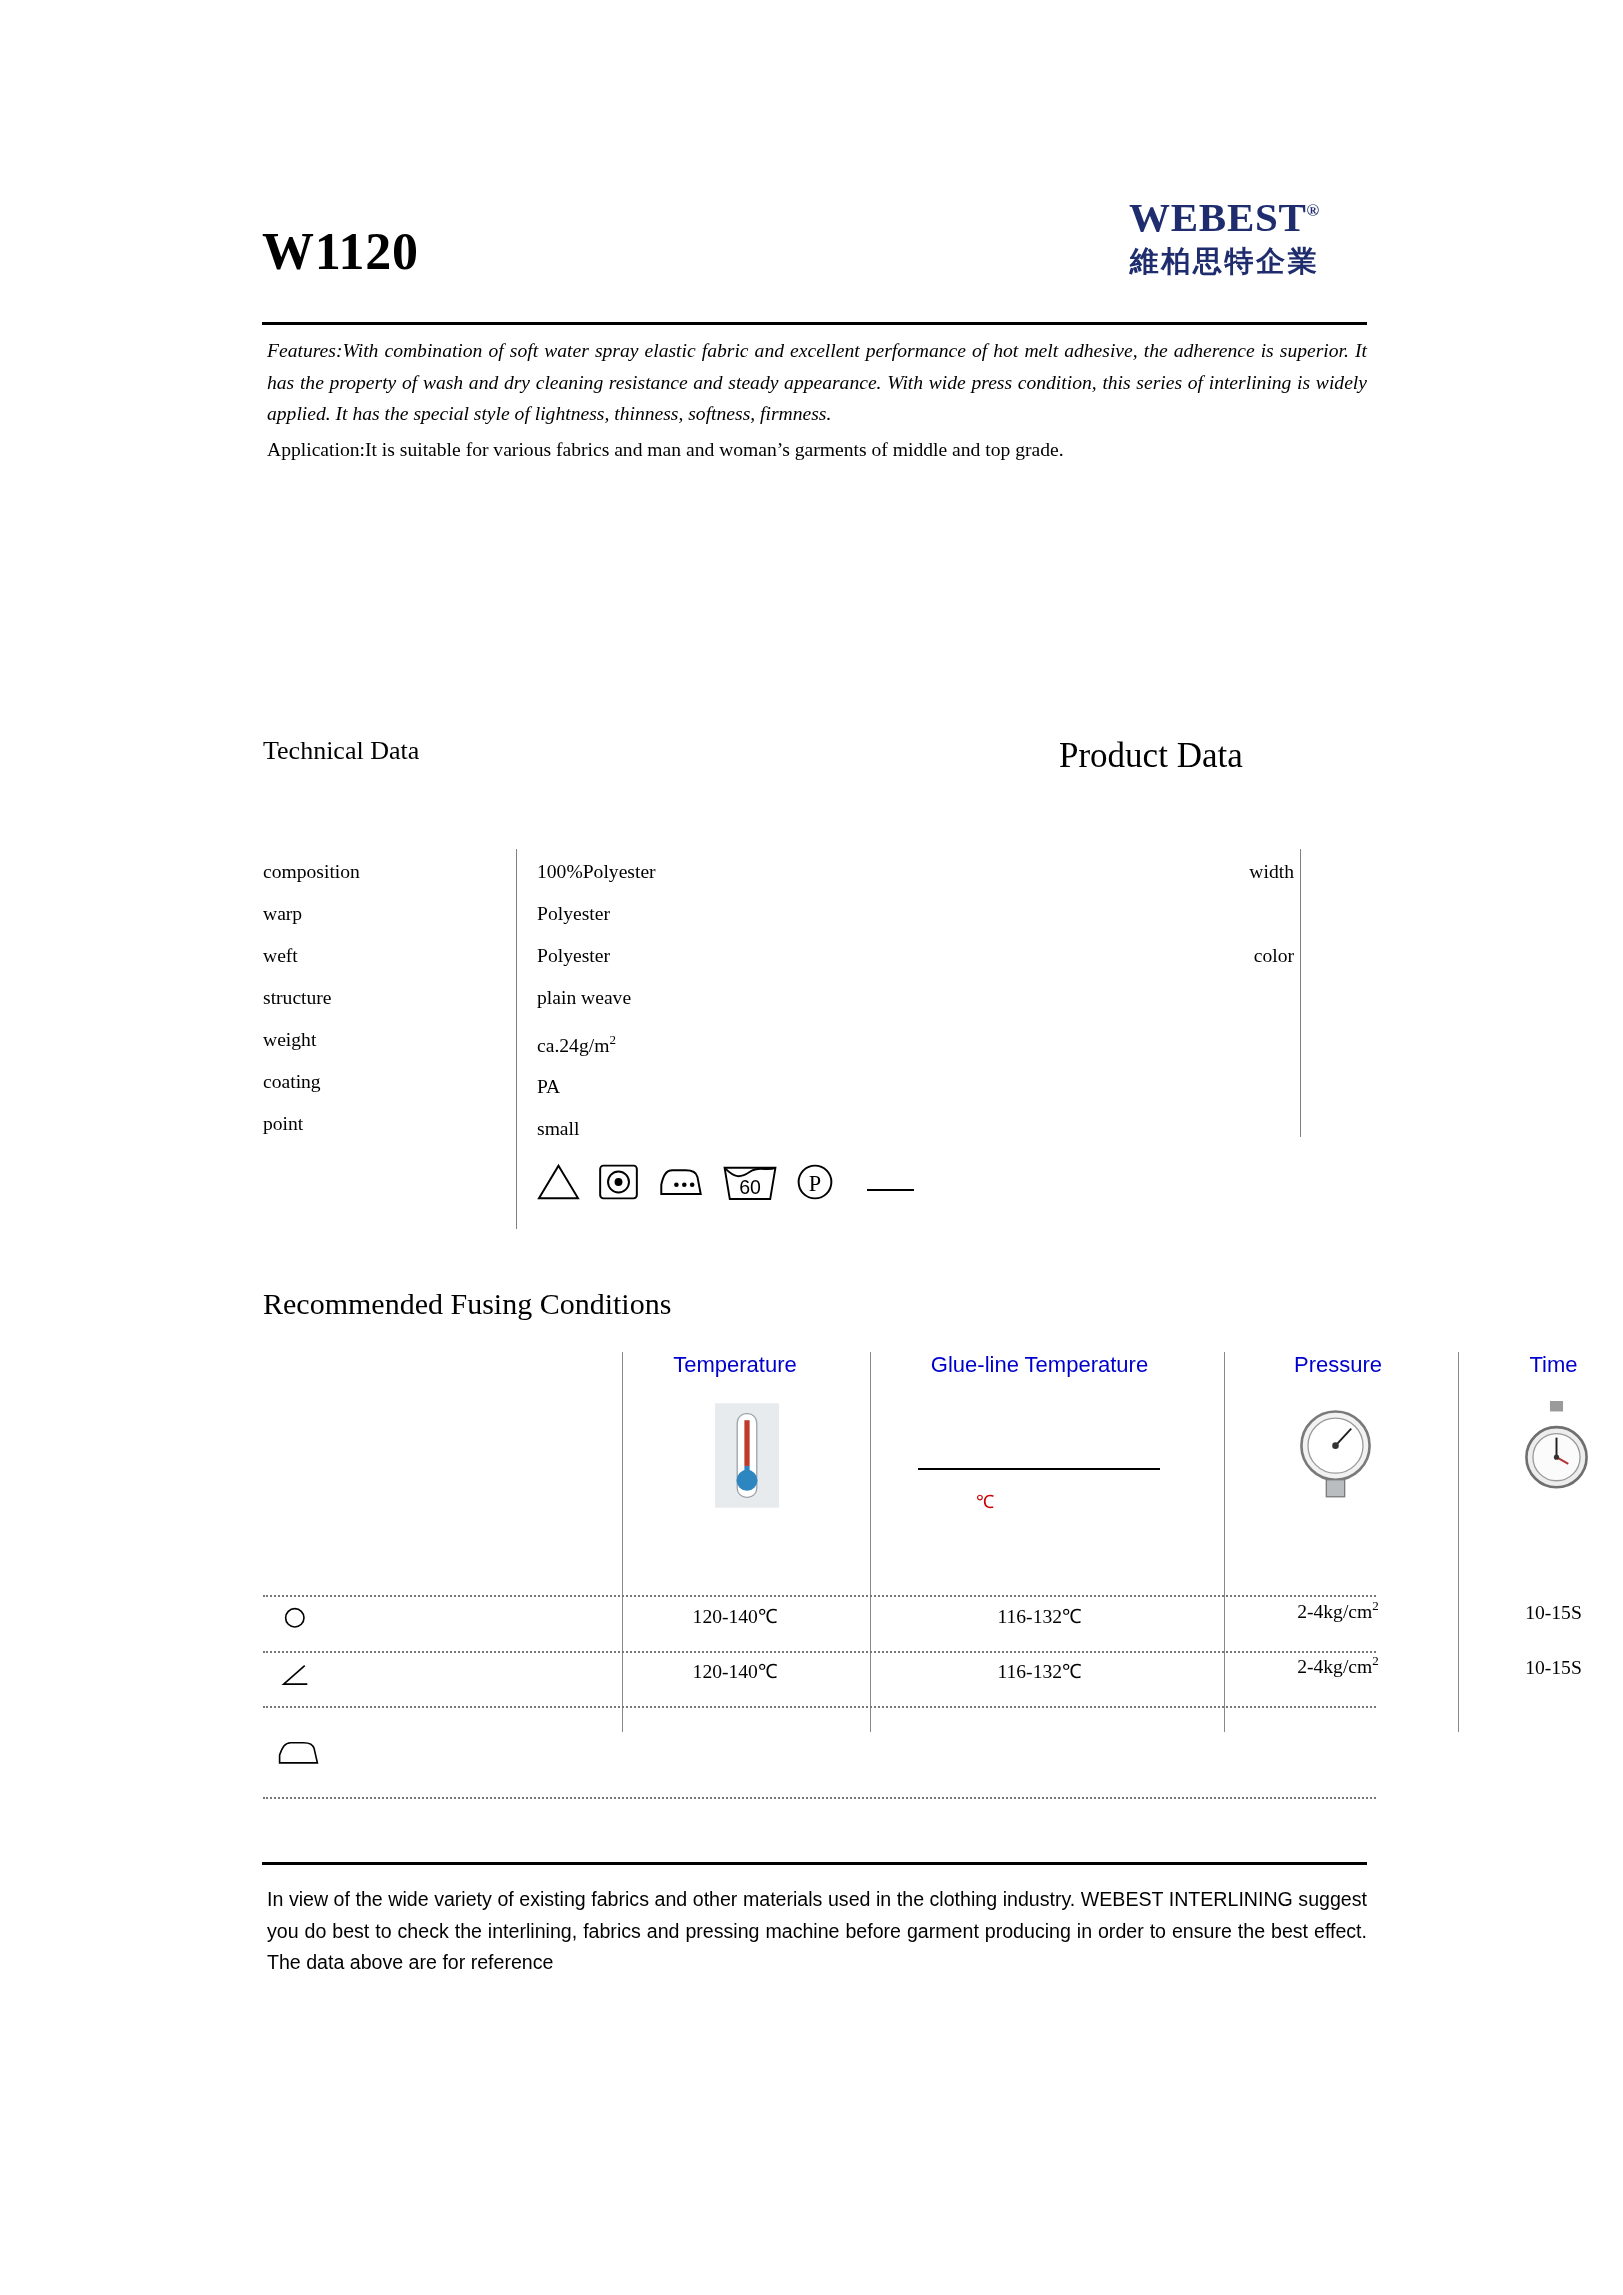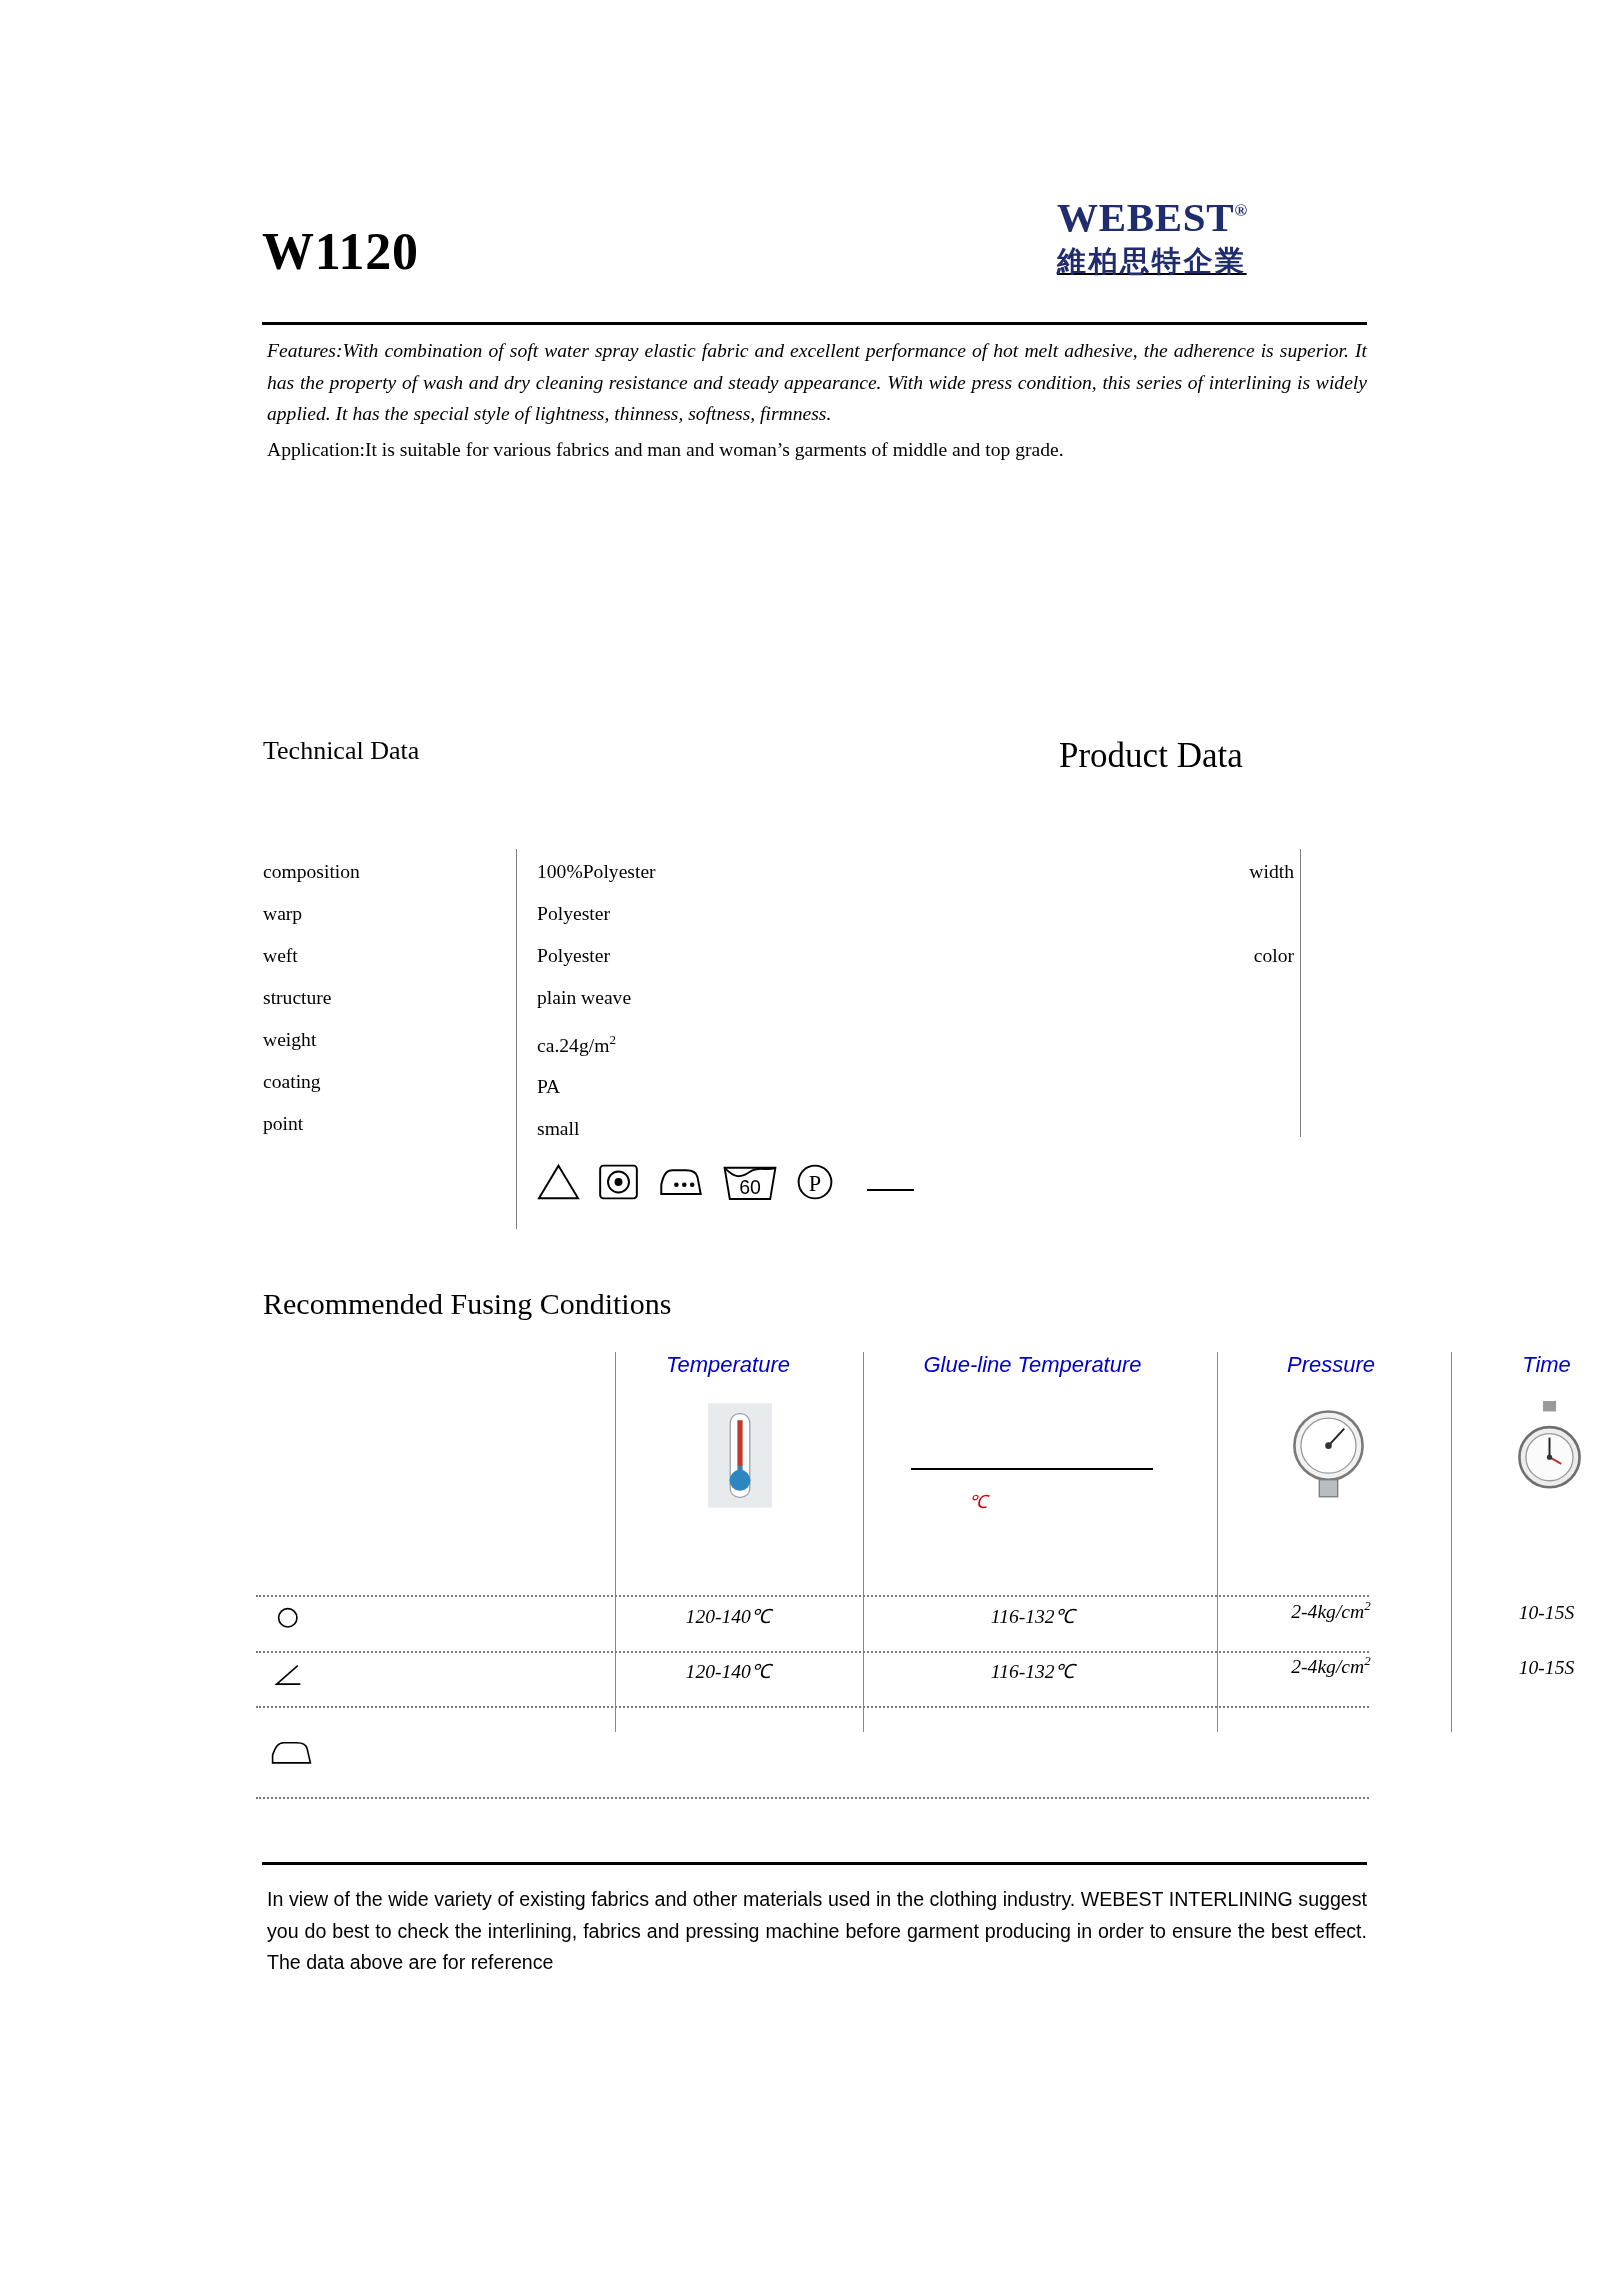--- a/index.html
+++ b/index.html
@@ -35,24 +35,24 @@
     left: 0;
     top: 18.3px;
     font-size: 52px;
     font-weight: bold;
     font-family: "Liberation Serif", serif;
     letter-spacing: 0.7px;
     margin-top: 8px;
   }
   .brand-block {
     position: absolute;
-    right: 17px;
+    right: 0;
     top: 0;
+    text-align: center;
     width: 301px;
-    text-decoration: underline;
   }
   .brand-name {
     font-family: "Liberation Serif", serif;
     font-size: 41px;
     font-weight: bold;
     color: #1F2D6E;
     letter-spacing: 0.7px;
     line-height: 1.05;
     position: relative;
     display: inline-block;
@@ -197,25 +197,24 @@
     width: 47px;
     height: 2px;
     background: #000;
     margin-left: 14.4px;
     margin-top: 17px;
   }
 
   
   .fuse {
     position: absolute;
-    left: 256px;
+    left: 263px;
     top: 1345px;
     width: 1113px;
     height: 445px;
-    font-style: italic;
   }
   .fuse-col-label {
     position: absolute;
     top: 6.5px;
     font-size: 22px;
     color: #0000CC;
     font-family: "Liberation Sans", sans-serif;
     text-align: center;
   }
   .c1 { left: 364px; width: 216px; }

